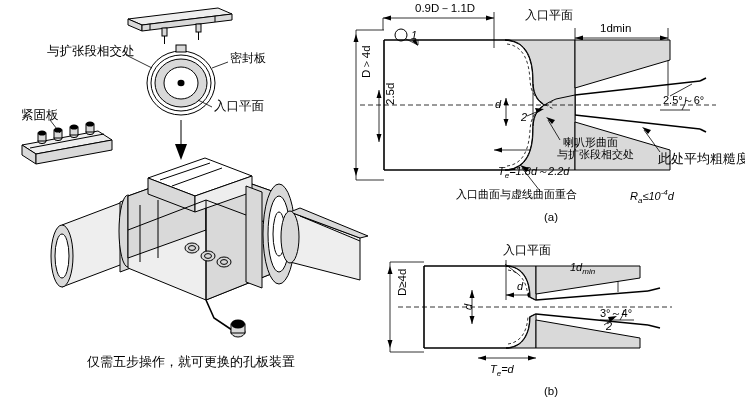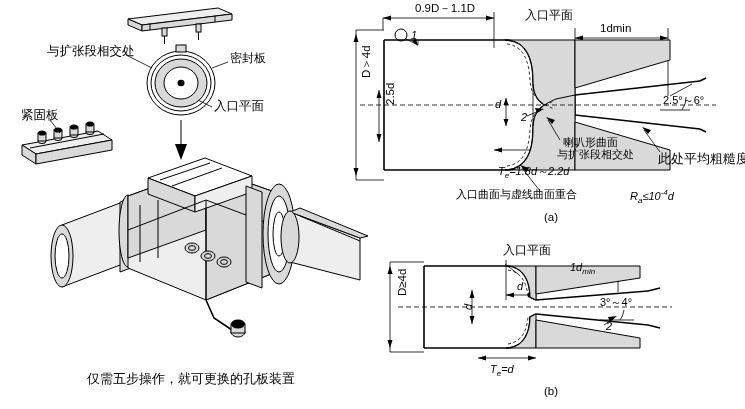--- a/index.html
+++ b/index.html
@@ -139,21 +139,21 @@
       <line class="sthin" x1="228" y1="62" x2="212" y2="68"></line>
       <line class="sthin" x1="212" y1="107" x2="198" y2="100"></line>
       <line class="sthin" x1="50" y1="120" x2="60" y2="133"></line>
     </g>
   </svg>
 
   <div class="lbl cn" style="left:47px;top:44px;font-size:12.5px;">与扩张段相交处</div>
   <div class="lbl cn" style="left:230px;top:52px;font-size:12px;">密封板</div>
   <div class="lbl cn" style="left:214px;top:99px;font-size:12.5px;">入口平面</div>
   <div class="lbl cn" style="left:21px;top:108px;font-size:12.5px;text-align:center;">紧固板</div>
-  <div class="lbl cn" style="left:87px;top:355px;font-size:13px;margin-top:17px;">仅需五步操作，就可更换的孔板装置</div>
+  <div class="lbl cn" style="left:87px;top:355px;font-size:13px;">仅需五步操作，就可更换的孔板装置</div>
 
   <svg width="745" height="409">
 
     <g>
 
       <line class="sthin" x1="383" y1="18" x2="494" y2="18"></line>
       <polygon class="fillblack" points="383,18 391,15.5 391,20.5"></polygon>
       <polygon class="fillblack" points="494,18 486,15.5 486,20.5"></polygon>
       <line class="sthin" x1="383" y1="18" x2="383" y2="30"></line>
       <line class="sthin" x1="494" y1="12" x2="494" y2="48"></line>
@@ -318,18 +318,18 @@
     <g>
       <line class="sthin" x1="505" y1="264" x2="518" y2="274"></line>
     </g>
   </svg>
 
   <div class="lbl cn" style="left:503px;top:244px;font-size:12px;">入口平面</div>
   <div class="lbl" style="left:570px;top:262px;font-size:11px;font-style:italic;">1d<sub style="font-size:8px">min</sub></div>
   <div class="lbl" style="left:517px;top:281px;font-size:11px;font-style:italic;">d</div>
   <div class="lbl" style="left:396px;top:296px;font-size:11.5px;transform:rotate(-90deg);transform-origin:left top;">D≥4d</div>
   <div class="lbl" style="left:463px;top:310px;font-size:11px;font-style:italic;transform:rotate(-90deg);transform-origin:left top;">d</div>
-  <div class="lbl" style="left:600px;top:297px;font-size:11px;">3°～4°</div>
+  <div class="lbl" style="left:600px;top:308px;font-size:11px;">3°～4°</div>
   <div class="lbl" style="left:606px;top:321px;font-size:11px;font-style:italic;">2</div>
   <div class="lbl" style="left:490px;top:364px;font-size:11px;font-style:italic;">T<sub style="font-size:8px">e</sub>=d</div>
   <div class="lbl" style="left:544px;top:385px;font-size:11.5px;">(b)</div>
 
 </div>
 
 </body></html>

